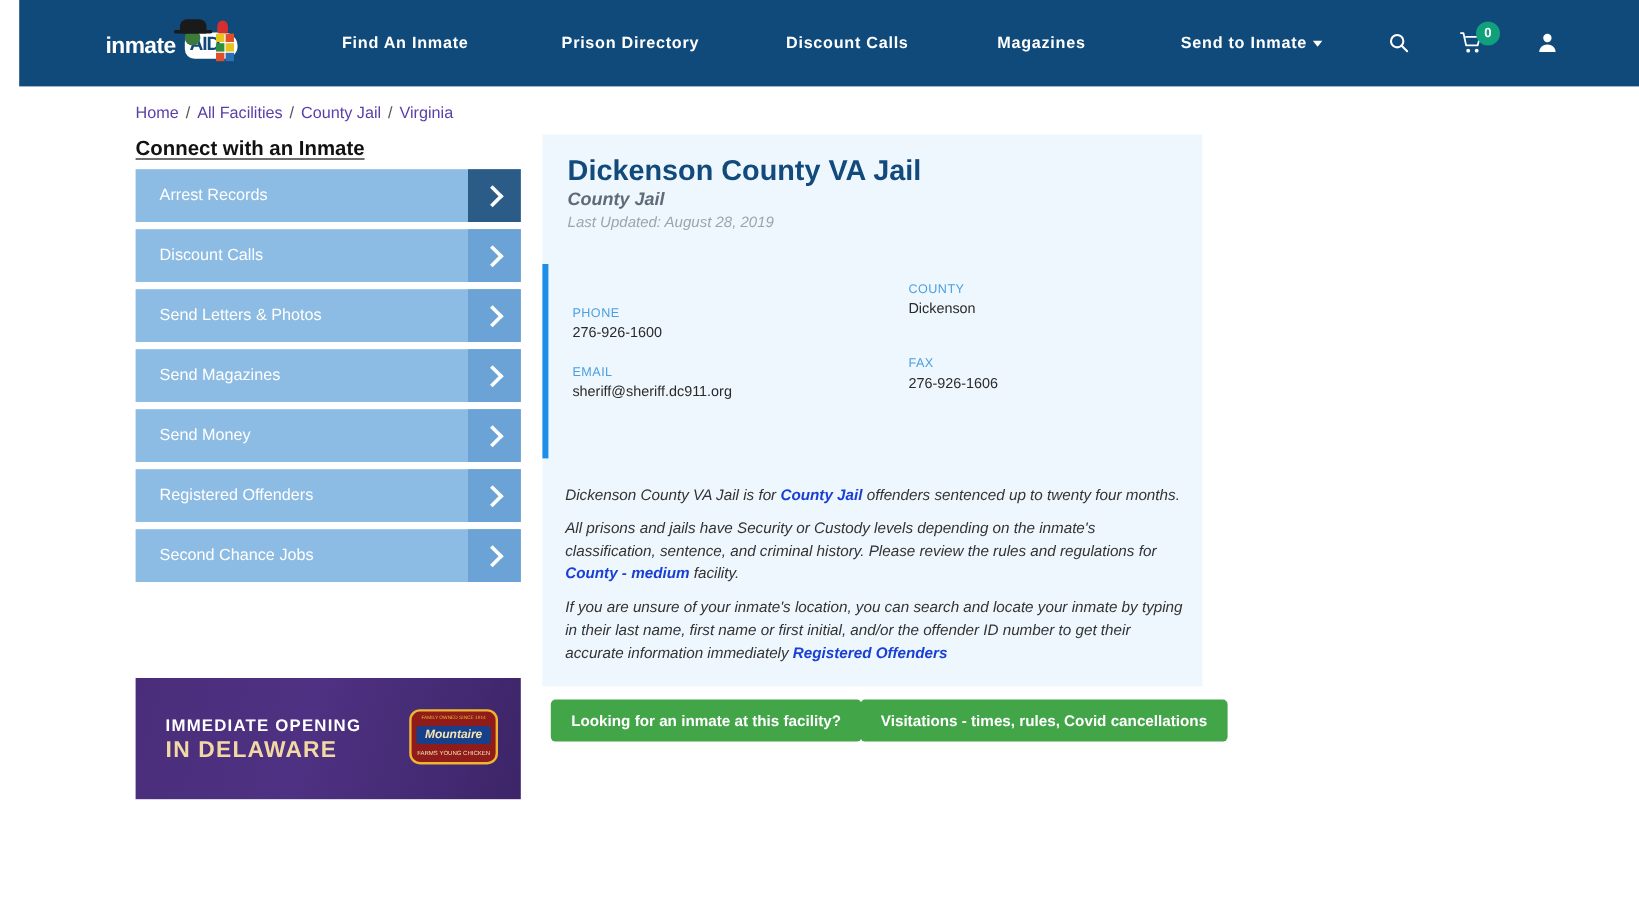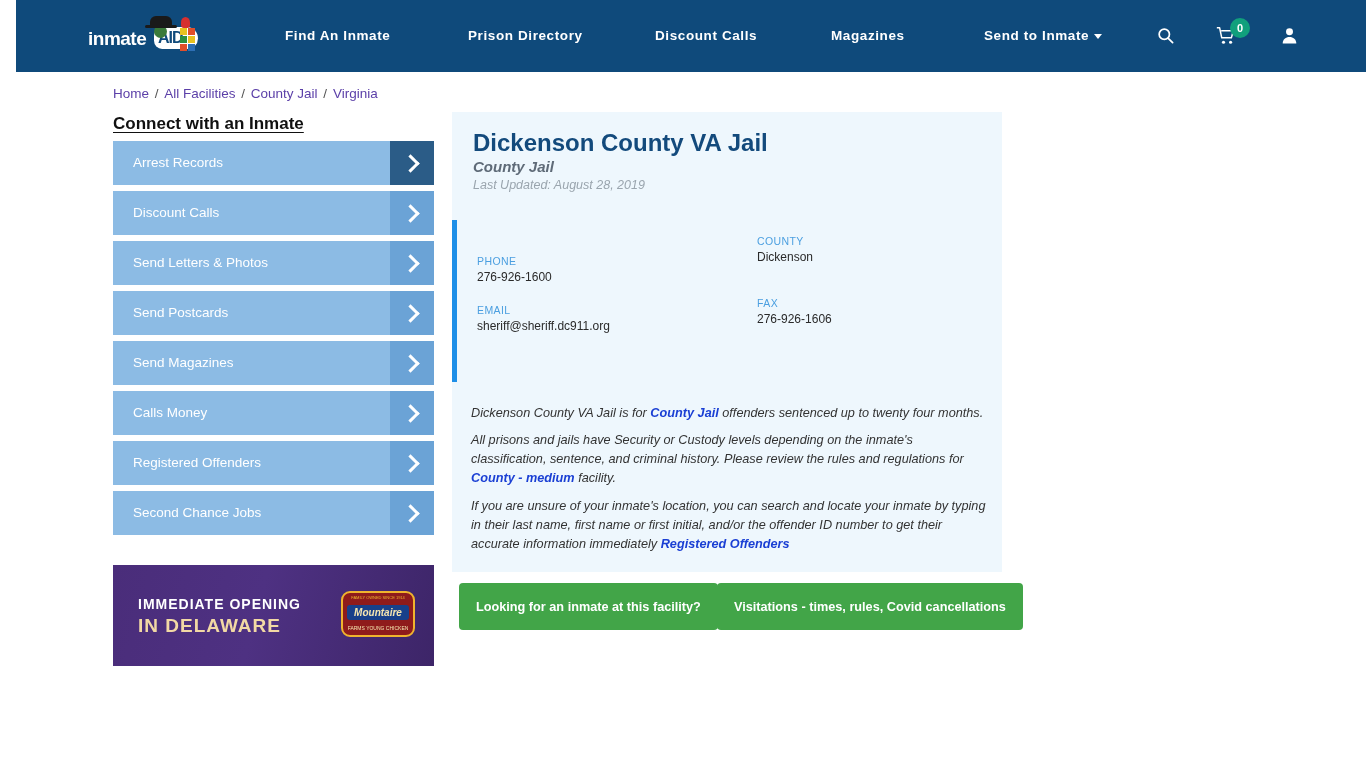--- a/index.html
+++ b/index.html
@@ -220,21 +220,21 @@
   }
   .para a { color: #1a3fd4; font-weight: bold; text-decoration: none; cursor: pointer; }
 
   
   .gbtn {
     position: absolute;
     background: #42a548;
     color: #ffffff;
     font-size: 12.7px; font-weight: bold;
     border-radius: 4px;
-    height: 47px;
+    height: 35px;
     display: flex; align-items: center; justify-content: center;
     padding: 16px 17px; cursor: pointer; border: none;
     white-space: nowrap;
   }
 </style>
 </head>
 <body>
 
 <div class="header">
 
@@ -306,33 +306,27 @@
         <span class="chev"></span>
       </span>
   </div>
   <div class="side-btn">
     <span class="label">Send Letters &amp; Photos</span>
     <span class="arrow">
         <span class="chev"></span>
       </span>
   </div>
   <div class="side-btn">
-    <span class="label">Send Postcards</span>
-    <span class="arrow">
-        <span class="chev"></span>
-      </span>
-  </div>
-  <div class="side-btn">
     <span class="label">Send Magazines</span>
     <span class="arrow">
         <span class="chev"></span>
       </span>
   </div>
   <div class="side-btn">
-    <span class="label">Calls Money</span>
+    <span class="label">Send Money</span>
     <span class="arrow">
         <span class="chev"></span>
       </span>
   </div>
   <div class="side-btn">
     <span class="label">Registered Offenders</span>
     <span class="arrow">
         <span class="chev"></span>
       </span>
   </div>

